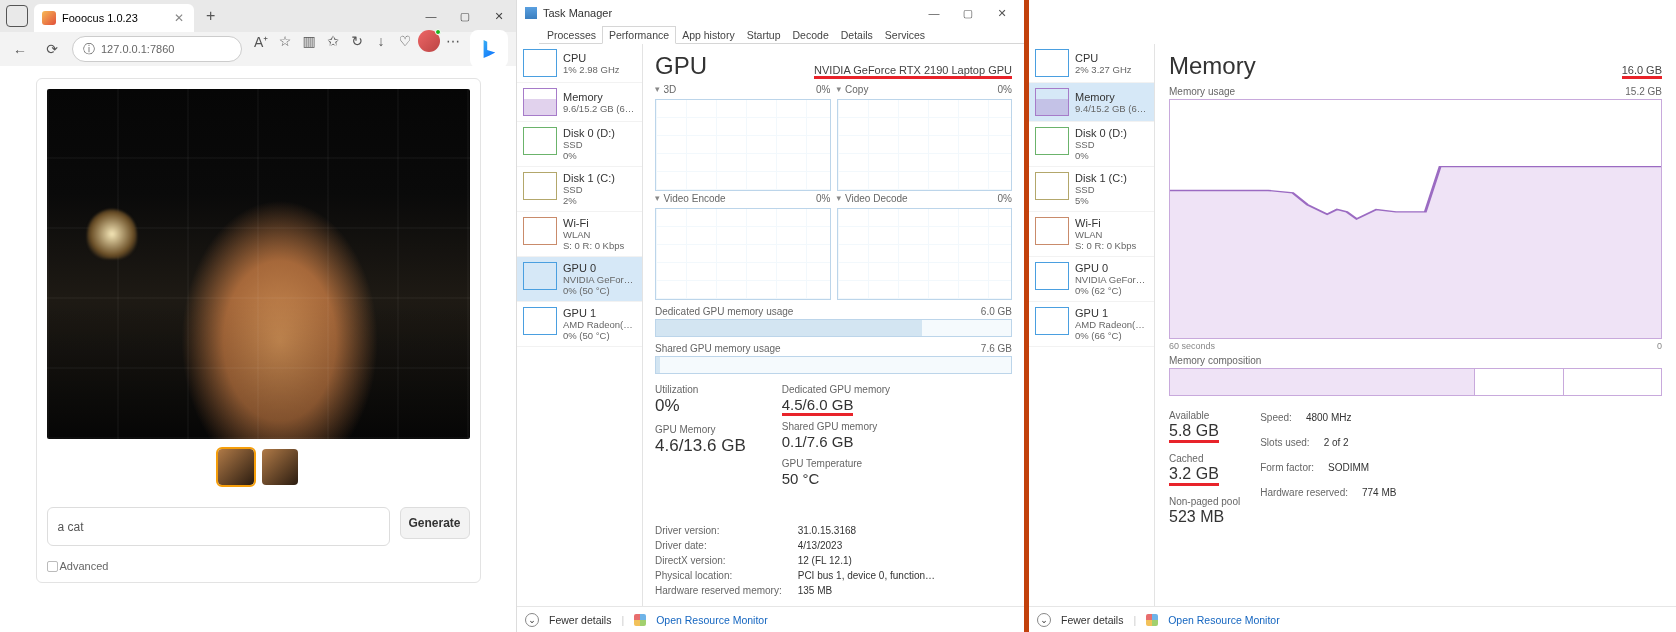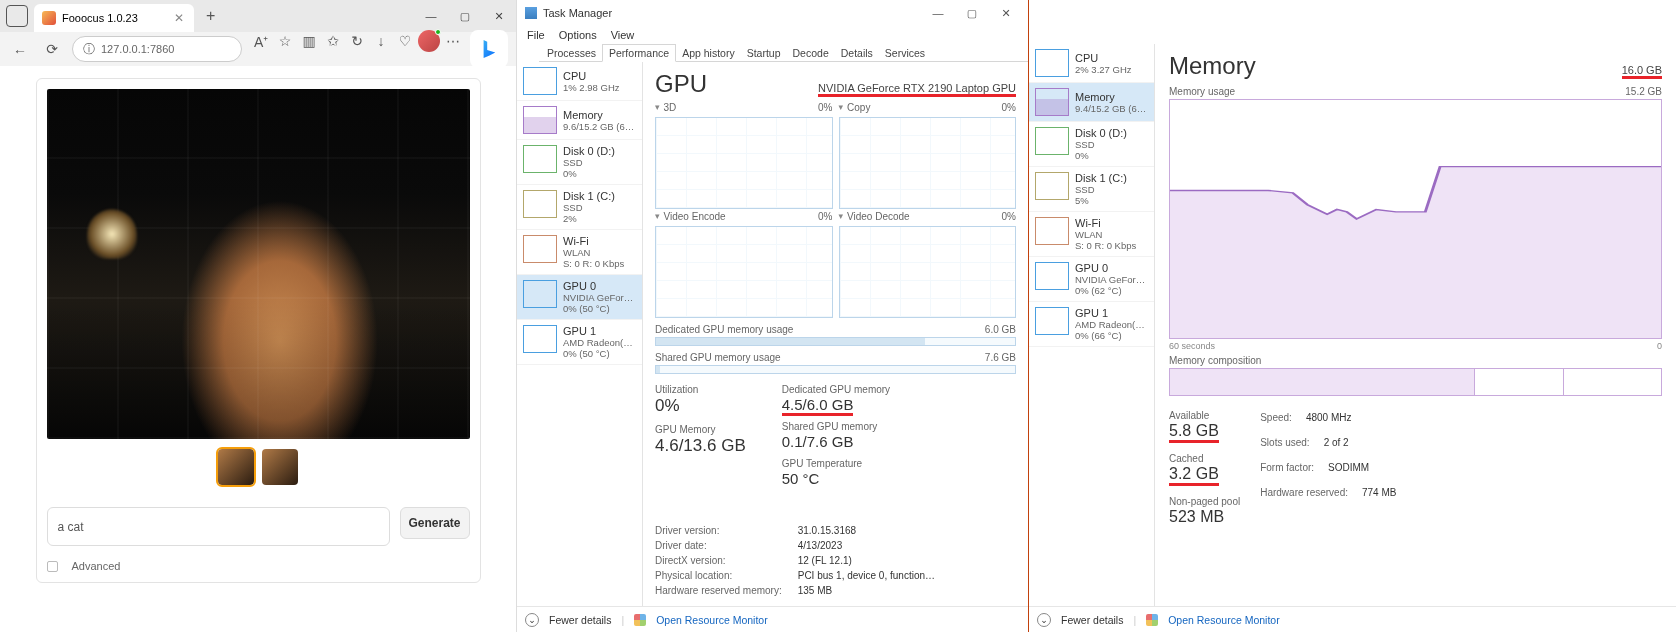--- a/index.html
+++ b/index.html
@@ -37,21 +37,21 @@
 .genimg .window-grid { position: absolute; inset: 0; background:
   repeating-linear-gradient(90deg, rgba(255,255,255,.03) 0 2px, transparent 2px 70px),
   repeating-linear-gradient(0deg, rgba(255,255,255,.03) 0 2px, transparent 2px 70px); }
 .genimg .lamp { position: absolute; left: 40px; top: 120px; width: 50px; height: 50px; background: radial-gradient(circle,#f5e7b8 0%,#6b4f27 60%,transparent 80%); border-radius: 50% 50% 40% 40%; filter: blur(1px); }
 .thumbs { display: flex; gap: 8px; justify-content: center; }
 .thumb { width: 36px; height: 36px; border-radius: 4px; background: linear-gradient(135deg,#b07a47,#2b1c10); }
 .thumb.sel { outline: 2px solid #f59e0b; }
 .promptrow { display: flex; gap: 10px; margin-top: auto; }
 .prompt { flex: 1; height: 39px; border: 1px solid #ddd; border-radius: 6px; padding: 0 10px; font-size: 12px; color: #555; }
 .genbtn { width: 70px; height: 32px; border-radius: 6px; background: #f3f3f3; border: 1px solid #ddd; font-size: 12px; font-weight: 600; color: #333; display: flex; align-items: center; justify-content: center; }
-.advrow { display: flex; align-items: center; gap: 14px; font-size: 11px; color: #666; margin-top: 4px; }
+.advrow { display: flex; align-items: center; gap: 2px; font-size: 11px; color: #666; margin-top: 4px; }
 .advrow .chk { width: 11px; height: 11px; border: 1px solid #bbb; border-radius: 2px; }
 
 
 .tm { display: flex; flex-direction: column; background: #fff; font-size: 11px; color: #333; }
 .tm-title { height: 26px; display: flex; align-items: center; padding: 0 8px; gap: 6px; }
 .tm-title .spacer { flex: 1; }
 .tm-title .wc { width: 28px; text-align: center; color: #555; }
 .tm-menu { height: 18px; display: flex; align-items: center; padding: 0 4px; gap: 2px; color: #333; }
 .tm-menu span { padding: 0 6px; }
 .tm-tabs { height: 18px; display: flex; align-items: end; padding: 0 2px; border-bottom: 1px solid #d6d6d6; margin-left: 22px; }
@@ -102,21 +102,21 @@
 .info2col { display: flex; gap: 16px; font-size: 10px; color: #666; }
 .info2col .c2 { color: #333; }
 .info2col div { line-height: 15px; }
 
 .tm-footer { height: 26px; display: flex; align-items: center; padding: 0 8px; gap: 10px; border-top: 1px solid #e6e6e6; font-size: 10.5px; }
 .tm-footer .link { color: #1566c0; }
 .tm-footer .circ { width: 14px; height: 14px; border: 1.5px solid #888; border-radius: 50%; display: flex; align-items: center; justify-content: center; font-size: 9px; }
 .tm-footer .rmicon { width: 12px; height: 12px; background: conic-gradient(#6eb3e8 0 90deg,#a2d06e 90deg 180deg,#f2c15a 180deg 270deg,#e86e6e 270deg 360deg); border-radius: 2px; }
 
 
-.panel-tm-gpu { width: 512px; border-right: 1px solid #c2410c; }
+.panel-tm-gpu { width: 512px; border-right: 5px solid #c2410c; }
 
 
 .panel-tm-mem { flex: 1; }
 .mem-detail { flex: 1; padding: 8px 14px; display: flex; flex-direction: column; }
 .mem-graph { height: 240px; border: 1px solid #c8a9dc; margin-top: 2px; position: relative; background: #fff; overflow: hidden; }
 .mem-graph svg { width: 100%; height: 100%; }
 .mem-axis { display: flex; font-size: 9px; color: #888; margin-top: 2px; }
 .mem-axis .r { margin-left: auto; }
 .mem-comp { height: 28px; border: 1px solid #c8a9dc; margin-top: 2px; display: flex; }
 .mem-comp .seg1 { width: 62%; background: #efe3f6; }
@@ -199,25 +199,20 @@
 
 <div class="tm panel-tm-gpu">
   <div class="tm-title">
     <span style="width:12px;height:12px;background:linear-gradient(#5aa0e0,#3b7fc0);"></span>
     <span>Task Manager</span>
     <span class="spacer"></span>
     <span class="wc">—</span>
     <span class="wc">▢</span>
     <span class="wc">✕</span>
   </div>
-  <div class="tm-menu">
-    <span>File</span>
-    <span>Options</span>
-    <span>View</span>
-  </div>
   <div class="tm-tabs">
     <span>Processes</span>
     <span class="active">Performance</span>
     <span>App history</span>
     <span>Startup</span>
     <span>Decode</span>
     <span>Details</span>
     <span>Services</span>
   </div>
   <div class="tm-body">

